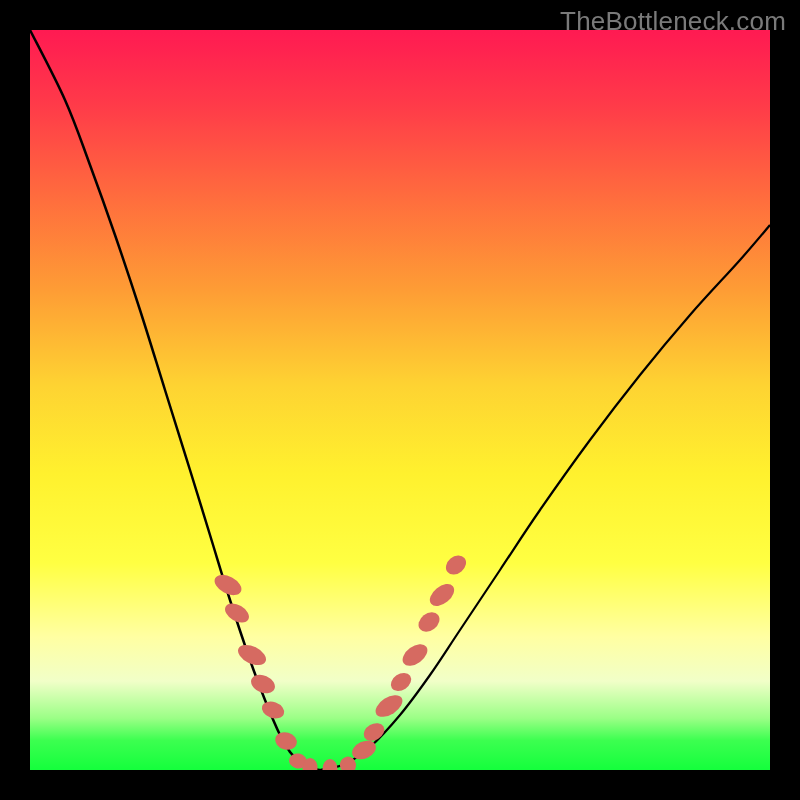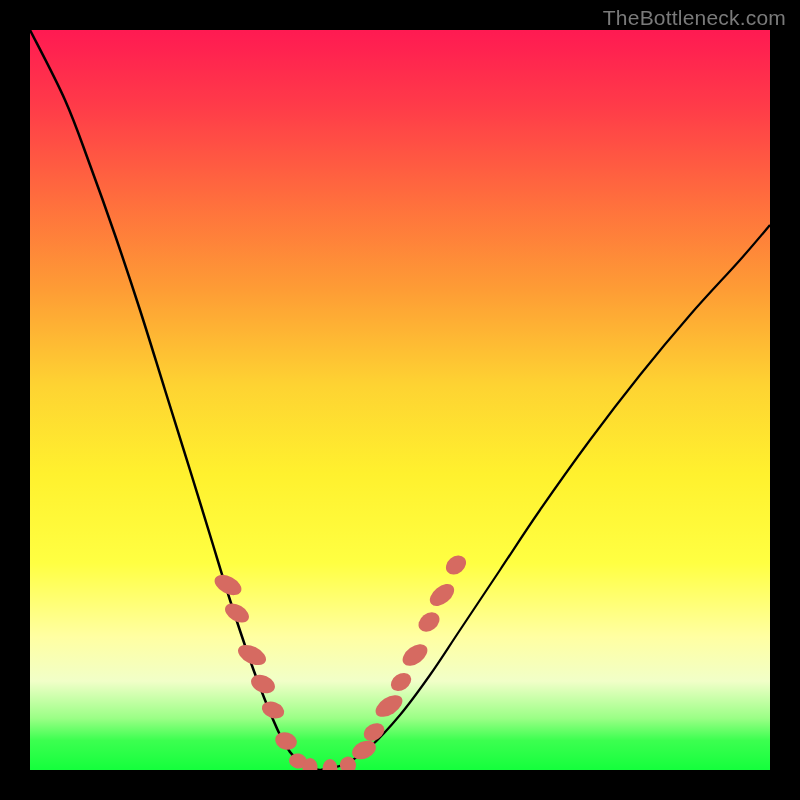--- a/index.html
+++ b/index.html
@@ -39,21 +39,21 @@
       #9bff86 93%,
       #3cff50 96%,
       #14ff3c 100%
     );
   }
   .watermark {
     position: absolute;
     top: 6px;
     right: 14px;
     color: #7a7a7a;
-    font-size: 21px;
+    font-size: 26px;
     font-weight: 500;
     letter-spacing: 0.2px;
   }
   svg.curves {
     position: absolute;
     top: 0;
     left: 0;
   }
 </style>
 </head>

